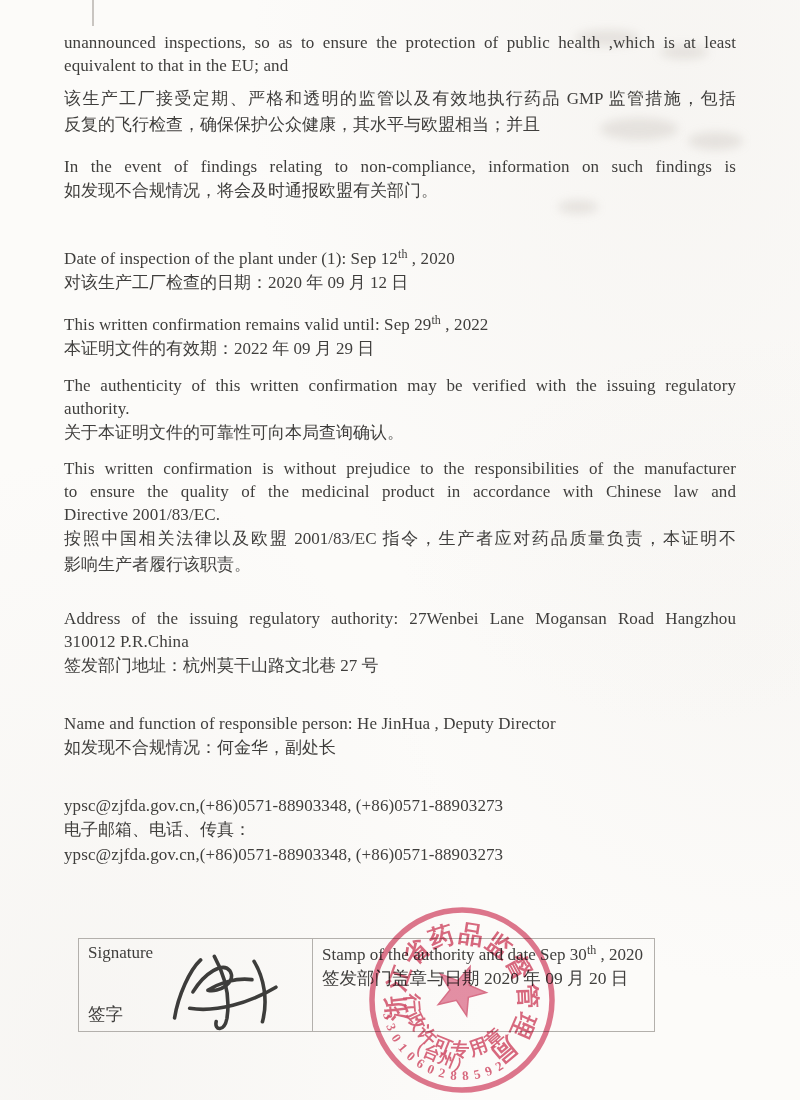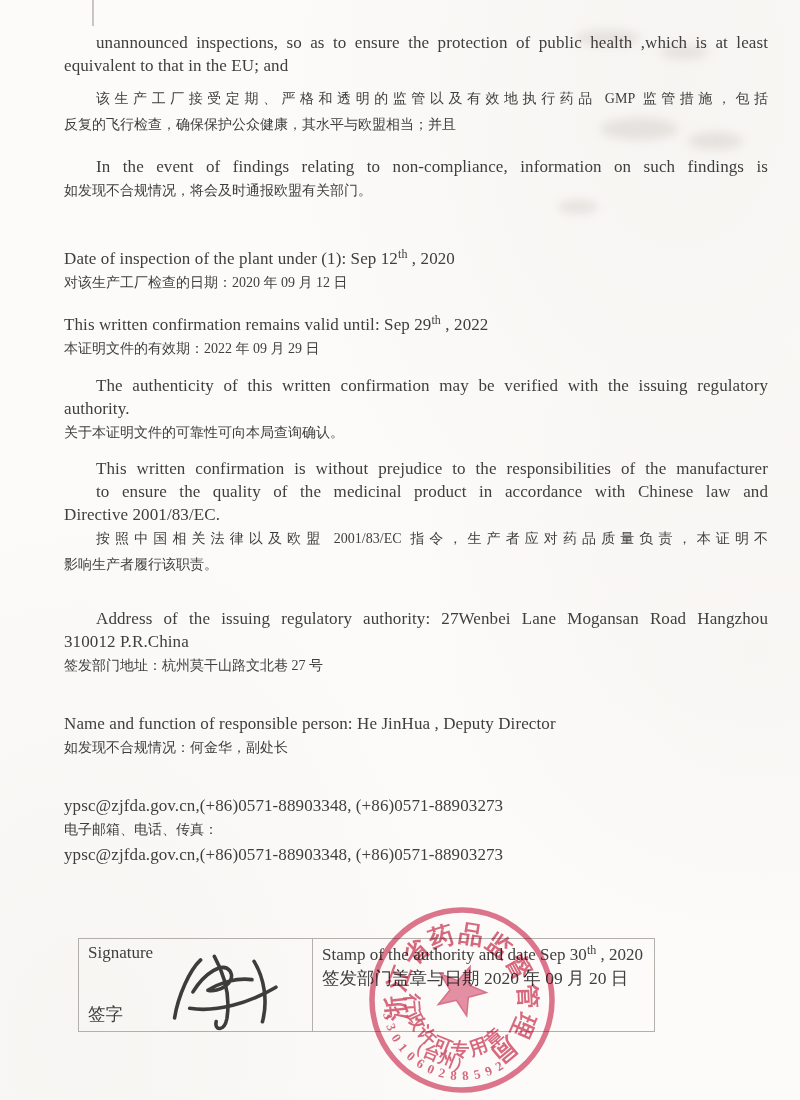--- a/index.html
+++ b/index.html
@@ -8,22 +8,22 @@
     background:#fcfbf9;
     background-image:
       radial-gradient(ellipse at 85% 8%, rgba(214,208,200,0.14), transparent 45%),
       radial-gradient(ellipse at 10% 95%, rgba(210,205,198,0.12), transparent 40%),
       radial-gradient(ellipse at 95% 60%, rgba(215,210,203,0.10), transparent 35%);
     font-family:"Liberation Serif","DejaVu Serif",serif;
     color:#3f3e3c; overflow:hidden;
   }
   .blk { position:absolute; left:64px; width:672px; }
   .en { font-size:17px; line-height:23px; letter-spacing:0.1px; }
-  .cn { font-size:14px; line-height:26px; }
-  .j  { text-align:justify; text-align-last:justify;margin-left:32px; }
+  .cn { font-size:17px; line-height:26px; }
+  .j  { text-align:justify; text-align-last:justify; }
   .line { display:block; width:672px; }
   .sup { font-size:12px; vertical-align:6px; }
   .scanline { position:absolute; background:#c9c5c1; }
   .bleed { position:absolute; background:rgba(158,150,142,0.20); filter:blur(5px); border-radius:50%; }
   
   .sig-table { position:absolute; left:78px; top:938px; width:577px; height:94px;
                border:1px solid #b3b0ac; box-sizing:border-box; }
   .sig-left  { position:absolute; left:0; top:0; width:234px; height:100%;
                border-right:1px solid #b3b0ac; box-sizing:border-box; }
   .sig-right { position:absolute; left:234px; top:0; right:0; height:100%; }

